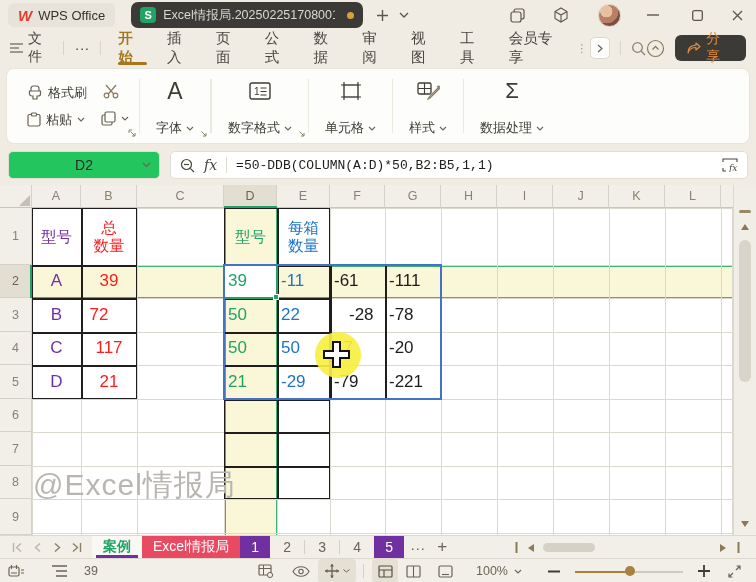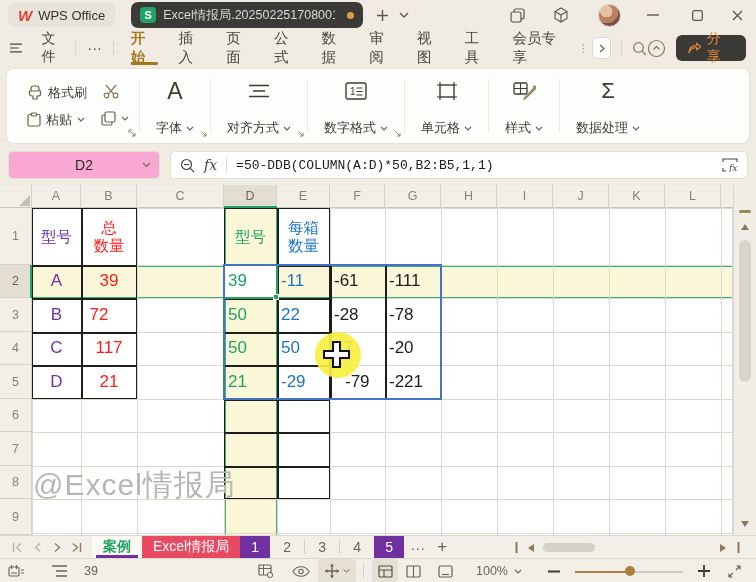--- a/index.html
+++ b/index.html
@@ -15,21 +15,21 @@
   .doc-tab { margin-left:16px; width:232px; height:26px; background:#3b3a37; border-radius:7px; display:flex; align-items:center; gap:7px; padding:0 9px; }
   .s-badge { width:16px; height:16px; border-radius:4px; background:#21a366; color:#fff; font-size:11px; font-weight:bold; display:flex; align-items:center; justify-content:center; flex:none; }
   .doc-title { font-size:12.5px; color:#dbd9d4; white-space:nowrap; overflow:hidden; max-width:172px; }
   .mod-dot { width:7px; height:7px; border-radius:50%; background:#dd9f3d; flex:none; margin-left:auto; }
   .tb-ico { display:flex; align-items:center; justify-content:center; width:22px; height:22px; color:#5c564c; }
   .winctl { position:absolute; top:0; height:30px; display:flex; align-items:center; justify-content:center; width:30px; color:#5c564c; }
   .avatar { width:23px; height:23px; border-radius:50%; background:radial-gradient(circle at 35% 30%, #e8bfa0 0 30%, #b97f62 31% 60%, #7d4f44 61% 100%); border:1px solid #d8d2c6; }
 
   
   .menubar { position:absolute; top:30px; left:0; right:0; height:36px; display:flex; align-items:center; padding:0 10px; }
-  .hamb { display:flex; align-items:center; gap:19px; font-size:14px; color:#4a4640; }
+  .hamb { display:flex; align-items:center; gap:5px; font-size:14px; color:#4a4640; }
   .mdiv { width:1px; height:14px; background:#d9d4c8; margin:0 7px; }
   .menu-tabs { display:flex; align-items:center; height:100%; }
   .menu-tab { position:relative; height:100%; display:flex; align-items:center; padding:0 10px; font-size:14.5px; color:#4a4640; }
   .menu-tab.active { color:#a6761d; font-weight:bold; }
   .menu-tab.active::after { content:""; position:absolute; left:10px; right:10px; bottom:1px; height:3px; border-radius:2px; background:#a6761d; }
   .overflow-dots { color:#9a917e; font-size:11px; letter-spacing:1px; }
   .overflow-btn { width:20px; height:22px; background:#fdfdfb; border:1px solid #dcd7cb; border-radius:5px; display:flex; align-items:center; justify-content:center; color:#6b6354; margin-left:2px; }
   .share-btn { margin-left:10px; height:26px; background:#3b3a37; border-radius:6px; color:#e98a3a; font-size:14px; display:flex; align-items:center; gap:5px; padding:0 12px; }
 
   
@@ -41,21 +41,21 @@
   .vsep { width:1px; background:#eceade; margin:6px 0; }
   .launcher { position:absolute; right:3px; bottom:2px; color:#8a8268; }
   .clipgrp { position:relative; display:flex; flex-direction:column; justify-content:center; gap:9px; padding:0 10px 0 12px; }
   .cliprow { display:flex; align-items:flex-start; gap:16px; font-size:13px; color:#3f3b35; }
   .clipbtn { display:flex; align-items:center; gap:5px; }
   .A-glyph { font-size:23px; font-weight:400; }
   .sigma-glyph { font-size:22px; font-weight:400; }
 
   
   .formula-row { position:absolute; top:148px; left:0; right:0; height:34px; display:flex; align-items:center; padding:0 8px; gap:10px; }
-  .name-box { position:relative; width:152px; height:28px; background:#f9a8d4; border:1px solid #e2ded4; border-radius:5px; display:flex; align-items:center; justify-content:center; font-size:14px; color:#2c2a26; }
+  .name-box { position:relative; width:152px; height:28px; background:#22c55e; border:1px solid #e2ded4; border-radius:5px; display:flex; align-items:center; justify-content:center; font-size:14px; color:#2c2a26; }
   .name-box .chev { position:absolute; right:8px; color:#6b6354; }
   .formula-box { flex:1; height:28px; background:#fff; border:1px solid #e2ded4; border-radius:5px; display:flex; align-items:center; padding:0 9px; gap:9px; }
   .fx-label { font-family:"DejaVu Serif", serif; font-style:italic; font-size:14px; color:#4a463e; }
   .fdiv { width:1px; height:16px; background:#e0dcd2; }
   .formula-text { font-family:"Liberation Mono", monospace; font-size:13px; color:#1e1c19; white-space:nowrap; letter-spacing:0; }
   .fx-right { margin-left:auto; color:#4a463e; }
 
   
   #grid { position:absolute; top:185px; left:0; width:733px; height:350px; background:#fff; overflow:hidden; }
   .abs { position:absolute; }
@@ -258,38 +258,20 @@
           </svg>
         </span>
       <span class="launcher">
           <svg width="8" height="8" viewBox="0 0 8 8">
             <path d="M7 7L2.5 2.5M7 7V4M7 7H4" stroke="#8a8268" stroke-width="1" fill="none"></path>
           </svg>
         </span>
     </div>
     <span class="vsep"></span>
 
-    <div class="rgroup">
-      <span class="bigicon">
-        <svg width="20" height="14" viewBox="0 0 20 14">
-            <path d="M0 1.5h20M4 7h12M0 12.5h20" stroke="#3f3b35" stroke-width="1.6"></path>
-          </svg>
-      </span>
-      <span class="glabel">
-          <span>对齐方式</span>
-        <svg width="8" height="5" viewBox="0 0 8 5">
-            <path d="M1 1l3 3 3-3" stroke="#6b6354" stroke-width="1.1" fill="none"></path>
-          </svg>
-        </span>
-      <span class="launcher">
-          <svg width="8" height="8" viewBox="0 0 8 8">
-            <path d="M7 7L2.5 2.5M7 7V4M7 7H4" stroke="#8a8268" stroke-width="1" fill="none"></path>
-          </svg>
-        </span>
-    </div>
     <span class="vsep"></span>
 
     <div class="rgroup">
       <span class="bigicon">
         <svg width="22" height="18" viewBox="0 0 22 18">
             <rect x="1" y="1" width="20" height="16" rx="2" stroke="#3f3b35" stroke-width="1.4" fill="none"></rect>
             <text x="5" y="13" font-size="10" fill="#3f3b35" font-family="Liberation Sans, sans-serif">1</text>
             <path d="M11.5 6h6M11.5 9.5h6M11.5 13h6" stroke="#3f3b35" stroke-width="1.2"></path>
           </svg>
       </span>
@@ -517,27 +499,27 @@
       </div>
       <div class="abs cellv" style="left: 277px; top: 147px; width: 53px; height: 33px; color: rgb(29, 116, 200); justify-content: center; padding-left: 4px; flex-direction: column; display: flex; align-items: flex-start;">
         <span>50</span>
       </div>
       <div class="abs cellv" style="left: 277px; top: 180px; width: 53px; height: 34px; color: rgb(29, 116, 200); justify-content: center; padding-left: 4px; flex-direction: column; display: flex; align-items: flex-start;">
         <span>-29</span>
       </div>
       <div class="abs cellv" style="left: 330px; top: 80px; width: 55px; height: 33px; color: rgb(28, 28, 28); justify-content: center; padding-left: 4px; flex-direction: column; display: flex; align-items: flex-start;">
         <span>-61</span>
       </div>
-      <div class="abs cellv" style="left: 330px; top: 113px; width: 55px; height: 34px; color: rgb(28, 28, 28); justify-content: center; padding-left: 4px; flex-direction: column; display: flex; align-items: flex-start;">
+      <div class="abs cellv" style="left: 330px; top: 113px; width: 55px; height: 34px; color: rgb(28, 28, 28); justify-content: center; padding-left: 19px; flex-direction: column; display: flex; align-items: flex-start;">
         <span>-28</span>
       </div>
       <div class="abs cellv" style="left: 330px; top: 147px; width: 55px; height: 33px; color: rgb(28, 28, 28); justify-content: center; padding-left: 4px; flex-direction: column; display: flex; align-items: flex-start;">
         <span>17</span>
       </div>
-      <div class="abs cellv" style="left: 330px; top: 180px; width: 55px; height: 34px; color: rgb(28, 28, 28); justify-content: center; padding-left: 15px; flex-direction: column; display: flex; align-items: flex-start;">
+      <div class="abs cellv" style="left: 330px; top: 180px; width: 55px; height: 34px; color: rgb(28, 28, 28); justify-content: center; padding-left: 4px; flex-direction: column; display: flex; align-items: flex-start;">
         <span>-79</span>
       </div>
       <div class="abs cellv" style="left: 385px; top: 80px; width: 56px; height: 33px; color: rgb(28, 28, 28); justify-content: center; padding-left: 4px; flex-direction: column; display: flex; align-items: flex-start;">
         <span>-111</span>
       </div>
       <div class="abs cellv" style="left: 385px; top: 113px; width: 56px; height: 34px; color: rgb(28, 28, 28); justify-content: center; padding-left: 4px; flex-direction: column; display: flex; align-items: flex-start;">
         <span>-78</span>
       </div>
       <div class="abs cellv" style="left: 385px; top: 147px; width: 56px; height: 33px; color: rgb(28, 28, 28); justify-content: center; padding-left: 4px; flex-direction: column; display: flex; align-items: flex-start;">
         <span>-20</span>

